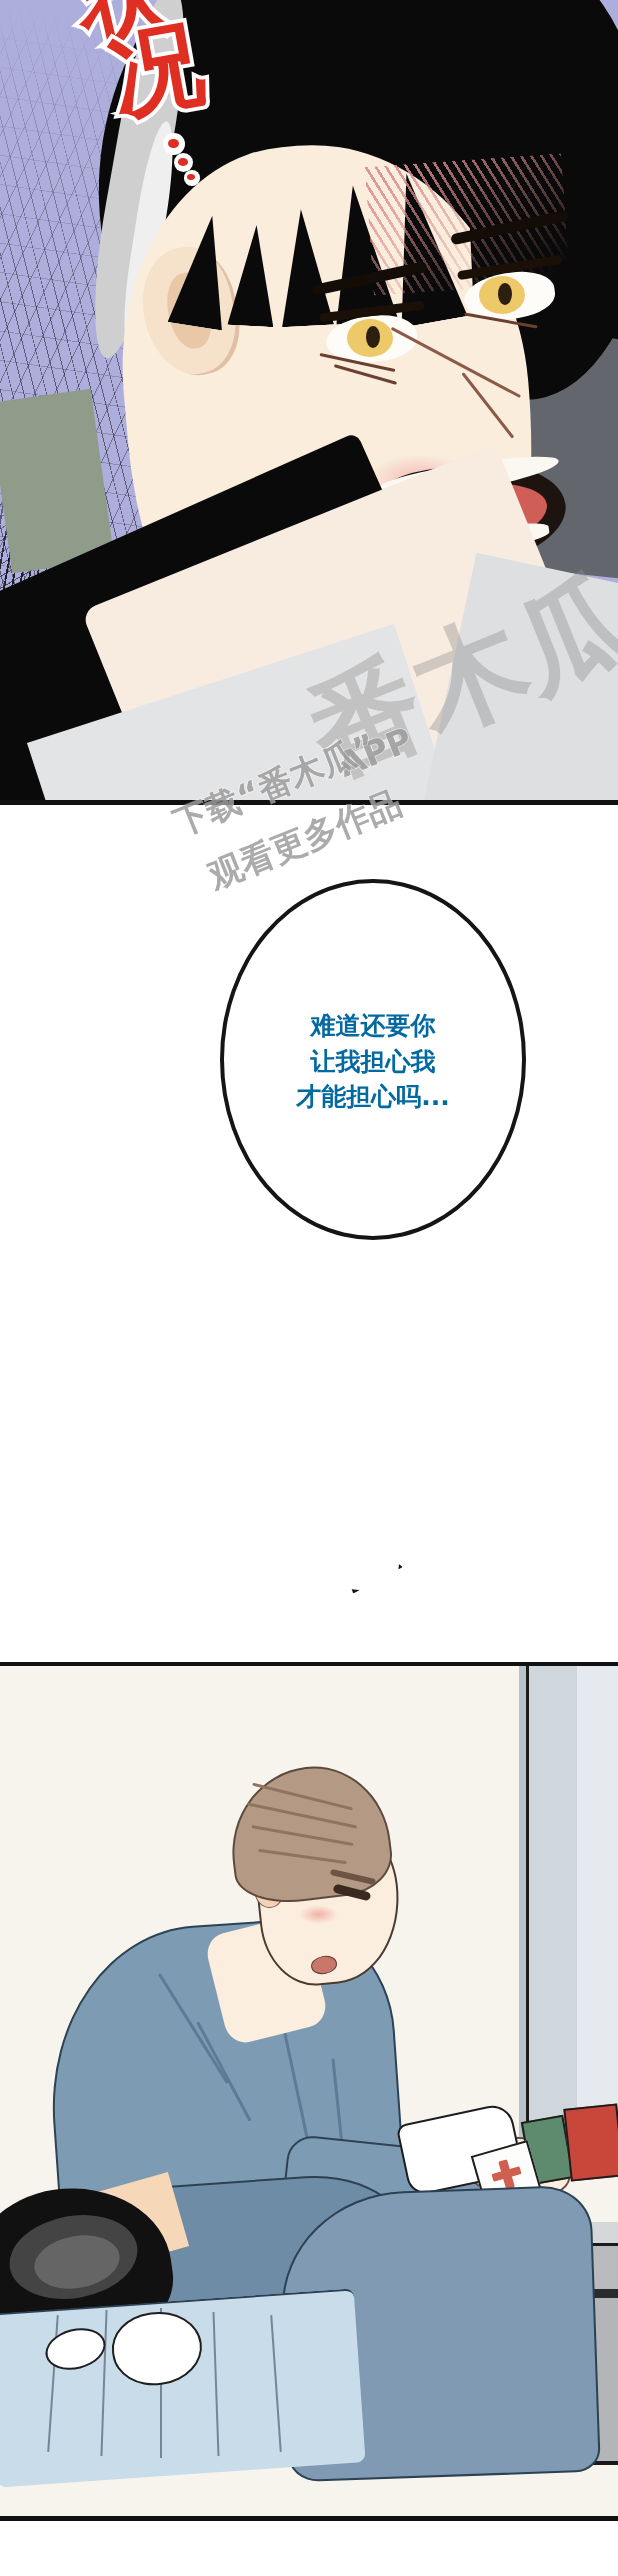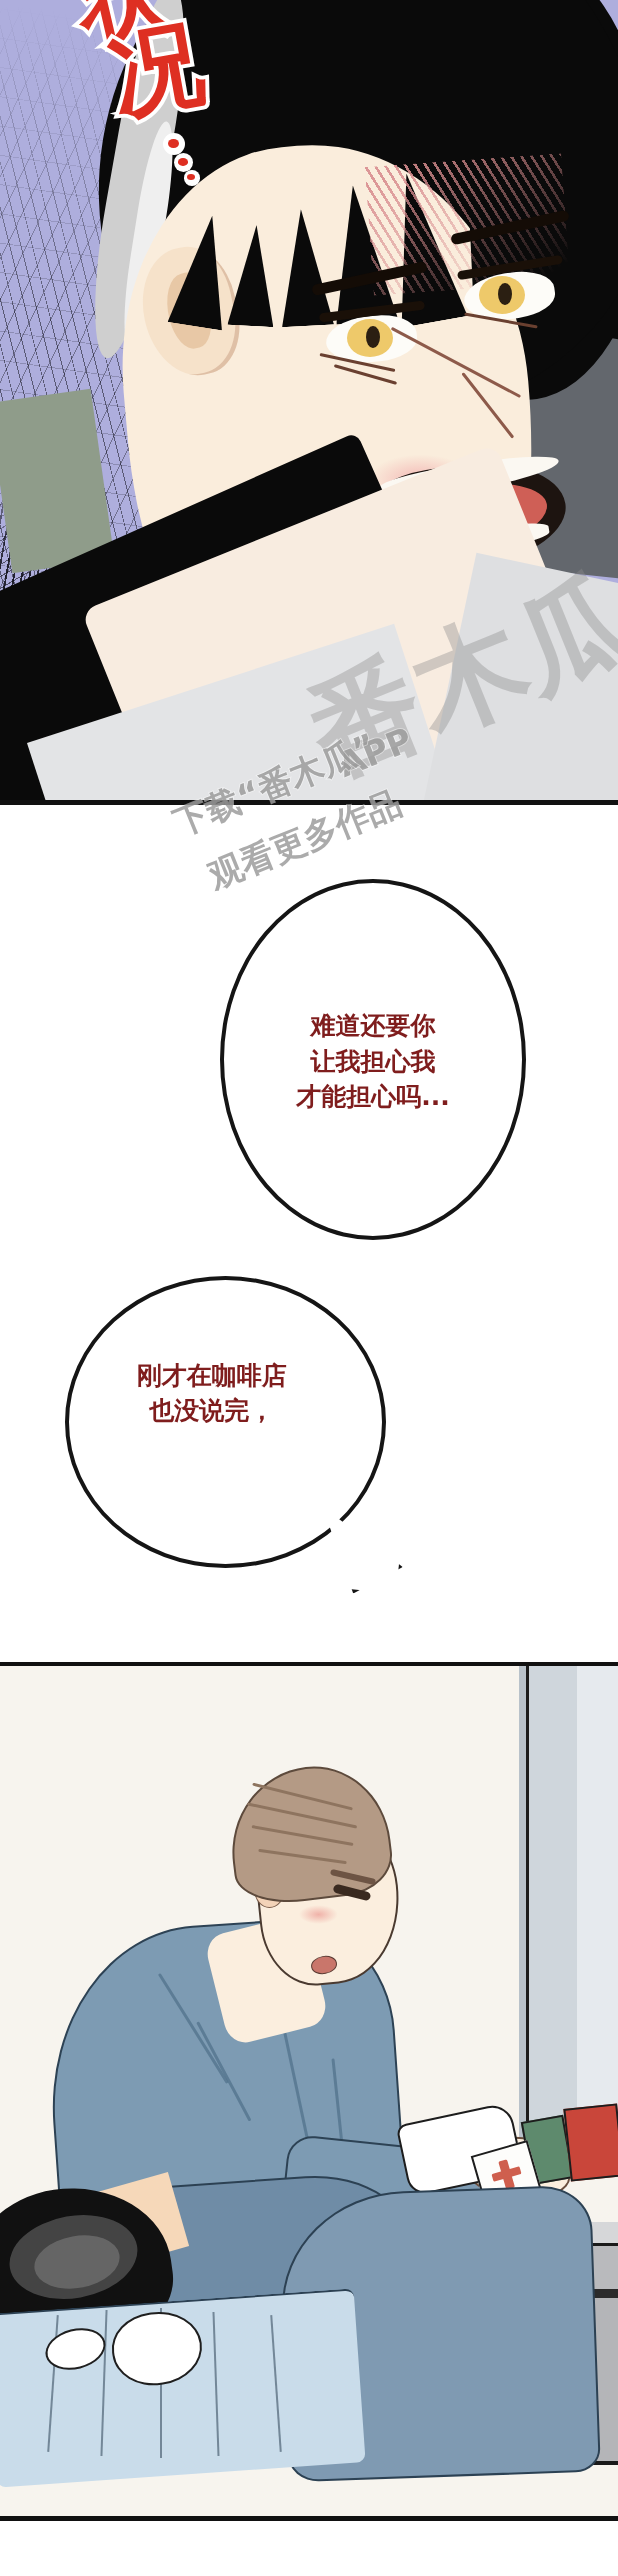--- a/index.html
+++ b/index.html
@@ -232,21 +232,21 @@
   .bubble{
     position:absolute;
     background:#ffffff;
     border:4.3px solid #151515;
     display:flex;align-items:center;justify-content:center;
     text-align:center;
     box-sizing:border-box;
   }
   .bubble p{
     margin:0;
-    color:#7f1d1d;
+    color:#0369a1;
     font-family:"DejaVu Sans","Liberation Sans",sans-serif;
     font-weight:700;
     line-height:1.42;
     white-space:pre-line;
   }
   #bubble1{left:220px;top:879px;width:306px;height:361px;border-radius:50%;}
   #bubble1 p{font-size:25px;transform:translateY(1.7px);}
 
   #bubble2{left:65px;top:1276px;width:321px;height:292px;border-radius:50%;}
   #bubble2 p{font-size:25px;transform:translate(-13.7px,-29px);}
@@ -516,24 +516,20 @@
 
   <div class="wm" id="wm-l1" style="z-index:40;">下载“番木瓜”</div>
   <div class="wm" id="wm-l2" style="z-index:40;">观看更多作品</div>
 
   <div class="bubble" id="bubble1">
     <p>难道还要你
 让我担心我
 才能担心吗...</p>
   </div>
 
-  <div class="bubble" id="bubble2">
-    <p>刚才在咖啡店
-也没说完，</p>
-  </div>
   <div class="tail" id="tail2"></div>
 
   <div class="tail" id="tail3"></div>
 
   <div class="panel" id="panel3">
 
     <div class="wall-edge"></div>
     <div class="wall-col"></div>
     <div class="wall-col2"></div>
 

